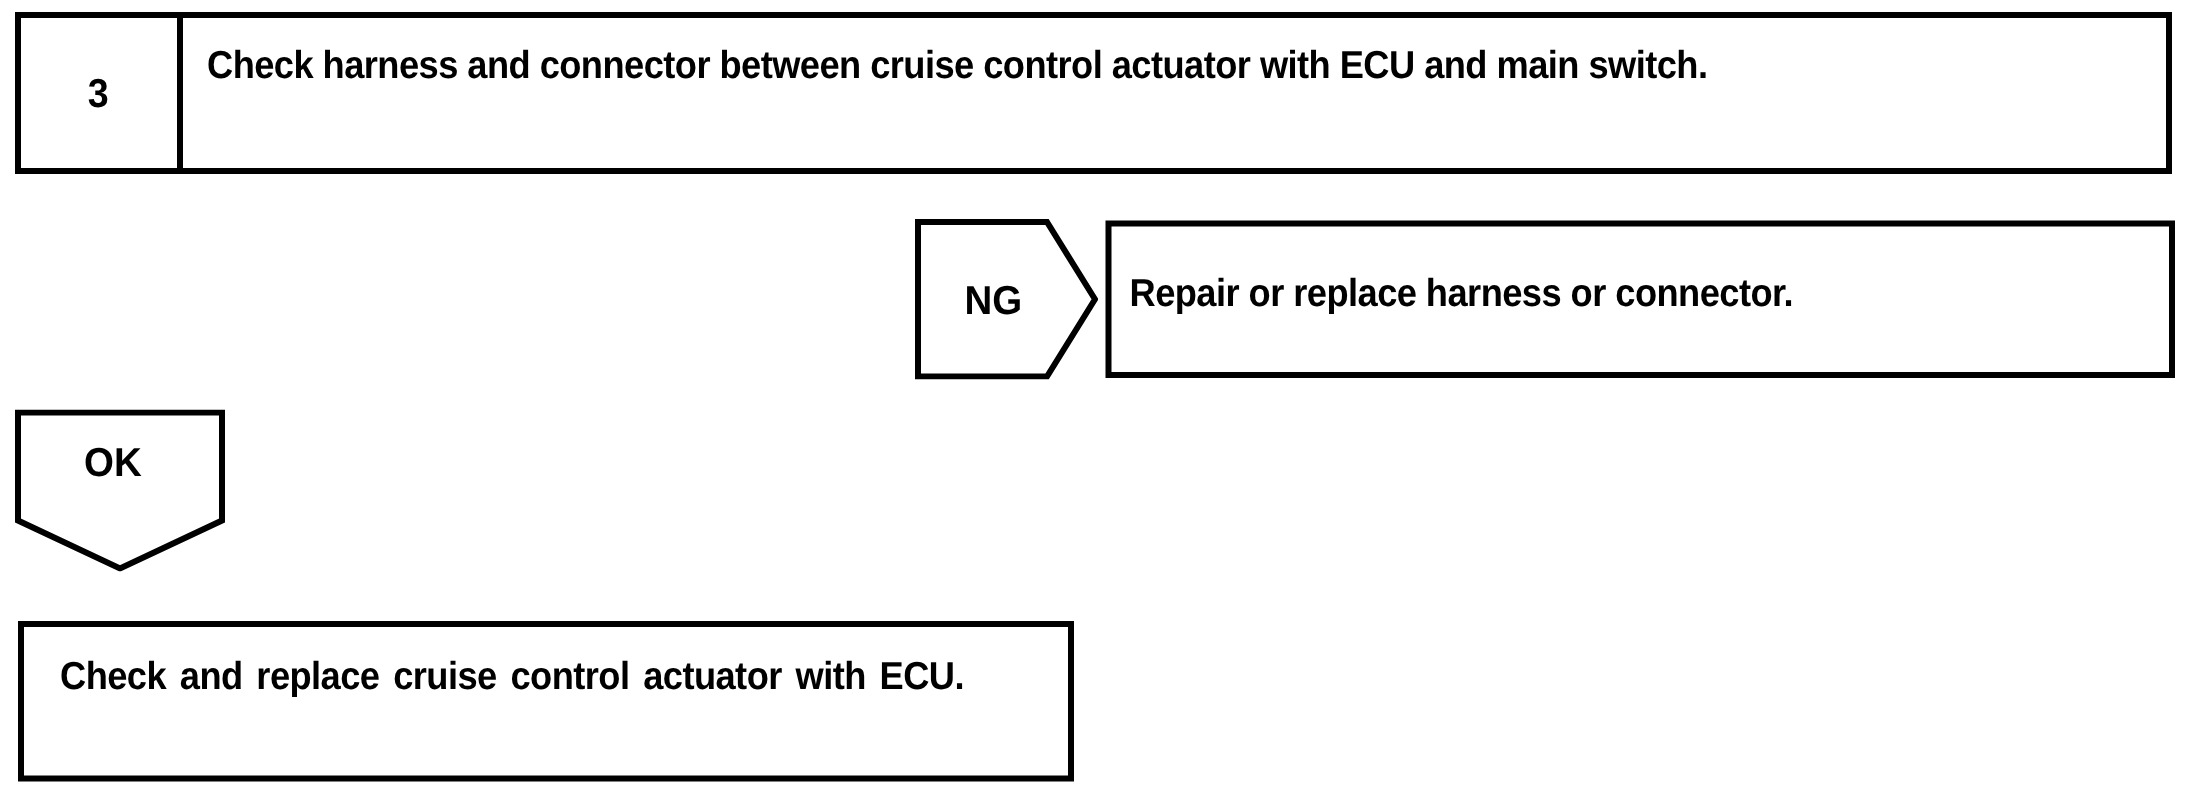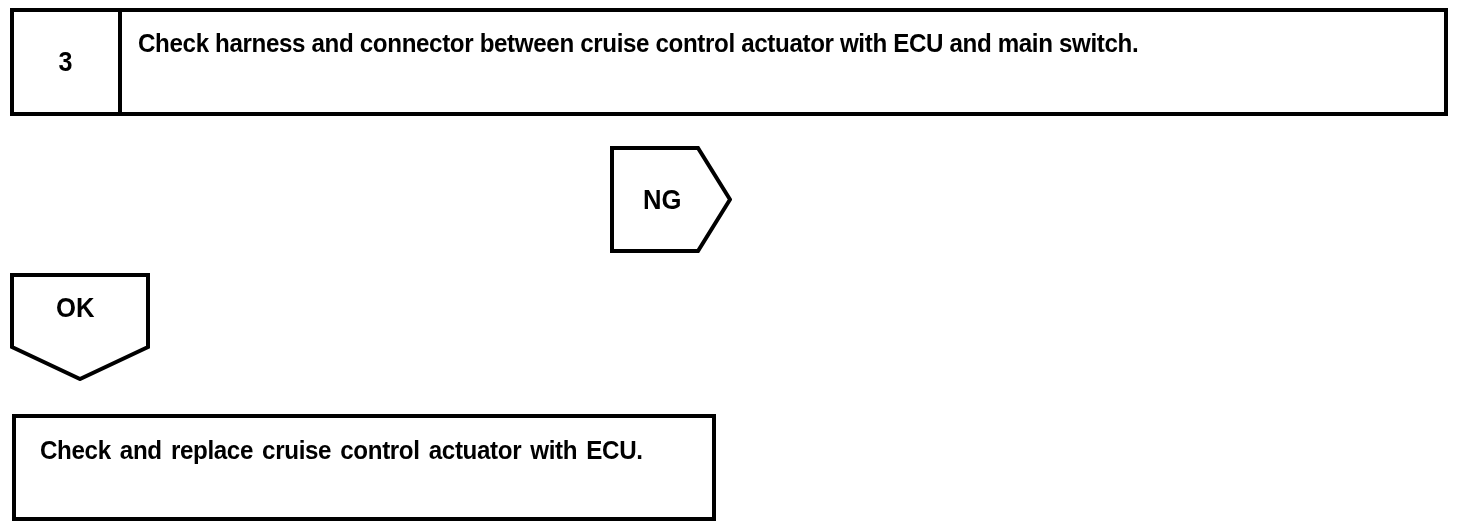--- a/index.html
+++ b/index.html
@@ -156,20 +156,23 @@
     <div class="box-text" id="step-desc">Check harness and connector between cruise control actuator with ECU and main switch.</div>
   </div>
 
   <div id="ng-shape">
     <svg width="122" height="107" viewBox="0 0 122 107" aria-hidden="true">
       <polygon points="2,2 88,2 120,53.5 88,105 2,105" fill="#ffffff" stroke="#000000" stroke-width="4" stroke-linejoin="miter"></polygon>
     </svg>
   </div>
   <div id="ng-label">NG</div>
 
+  <div class="flow-box" id="repair-box">
+    <div class="box-text" id="repair-text">Repair or replace harness or connector.</div>
+  </div>
 
   <div id="ok-shape">
     <svg width="140" height="108" viewBox="0 0 140 108" aria-hidden="true">
       <polygon points="2,2 138,2 138,74 70,106 2,74" fill="#ffffff" stroke="#000000" stroke-width="4" stroke-linejoin="miter"></polygon>
     </svg>
   </div>
   <div id="ok-label">OK</div>
 
   <div class="flow-box" id="result-box">
     <div class="box-text" id="result-text">Check and replace cruise control actuator with ECU.</div>

